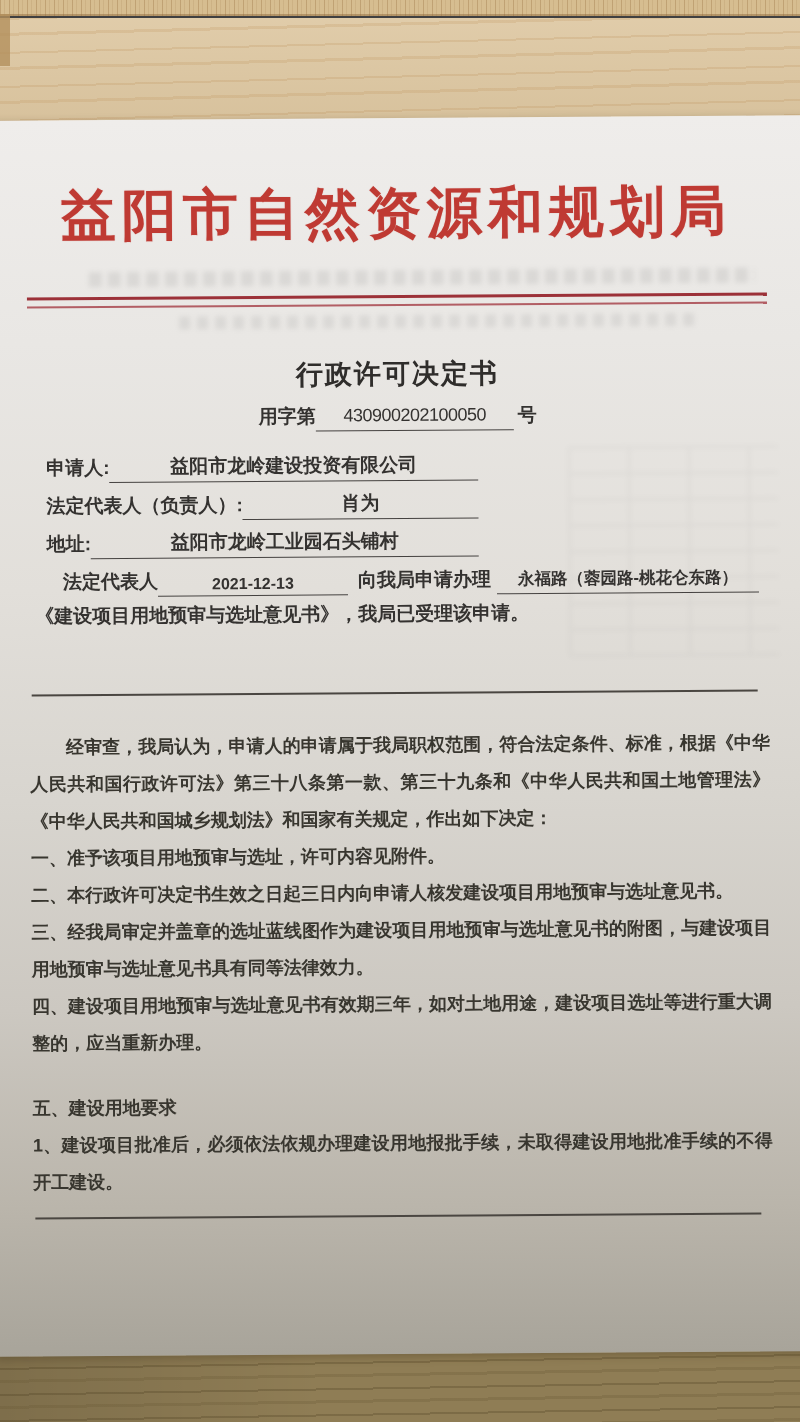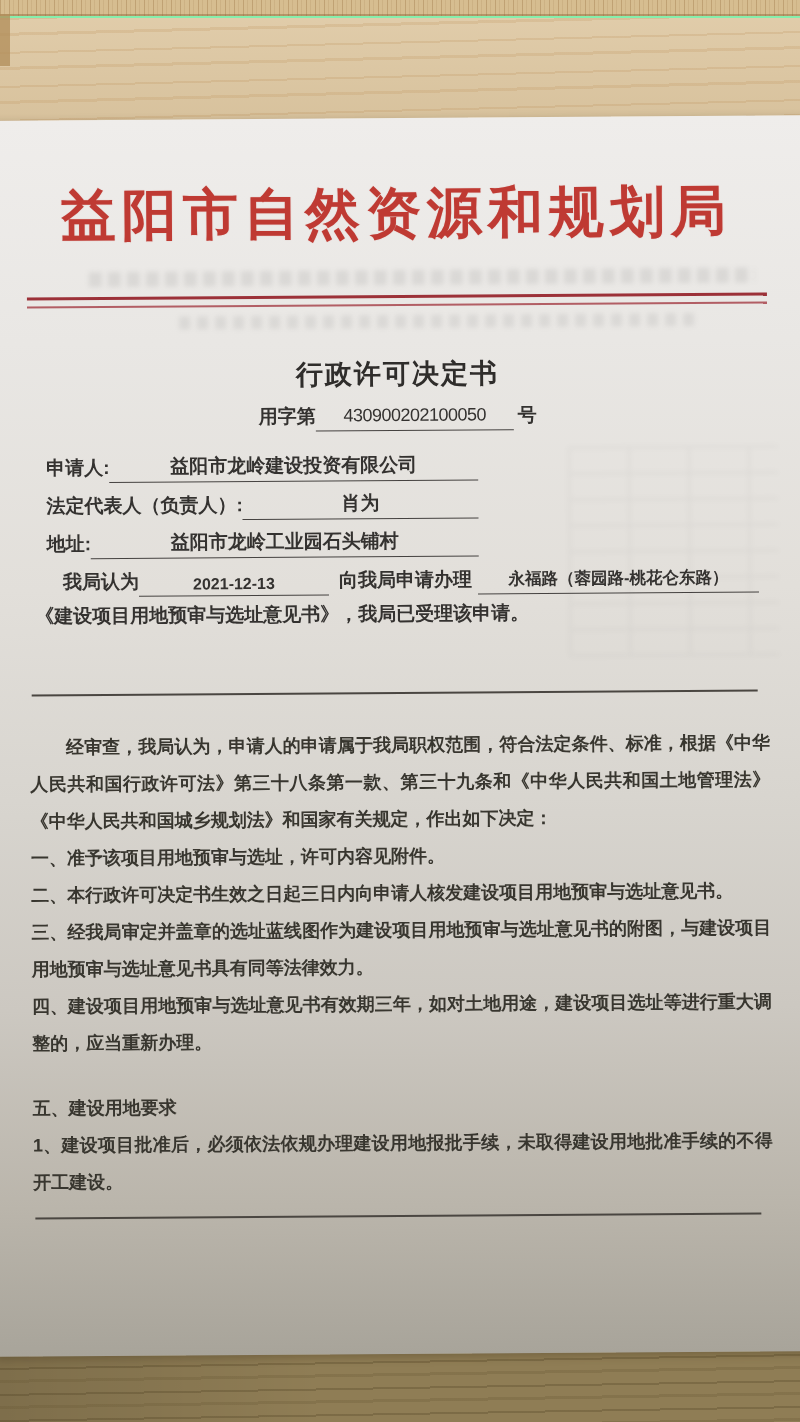--- a/index.html
+++ b/index.html
@@ -1,21 +1,21 @@
 <!DOCTYPE html>
 <html><head>
 <meta charset="utf-8">
 <style>
   * { margin:0; padding:0; box-sizing:border-box; }
   html,body { width:800px; }
   body { font-family:"Liberation Sans","DejaVu Sans",sans-serif; }
 
   .scene{
     position:relative; width:800px; height:1422px; overflow:hidden;
-    background:#86efac;
+    background:#404040;
   }
   
   .wood-strip{
     position:absolute; top:0; left:0; right:0; height:16px;
     background:#d6bd90;
     background-image:repeating-linear-gradient(90deg, rgba(151,111,62,.35) 0 1px, transparent 1px 4px, rgba(151,111,62,.15) 4px 5px, transparent 5px 9px);
     border-bottom:2px solid rgba(140,100,55,.45);
   }
   .wood-strip-corner{
     position:absolute; top:14px; left:0; width:10px; height:52px;
@@ -157,21 +157,21 @@
         <span class="field-label">法定代表人（负责人）:</span>
         <span class="field-line">肖为</span>
       </div>
       <div class="field-row">
         <span class="field-label">地址:</span>
         <span class="field-line">益阳市龙岭工业园石头铺村</span>
       </div>
     </div>
 
     <div class="app-row">
-      <span class="app-lead">我局认为</span>
+      <span class="app-lead">法定代表人</span>
       <span class="app-date-line">2021-12-13</span>
       <span class="app-middle">向我局申请办理</span>
       <span class="app-project-line">永福路（蓉园路-桃花仑东路）</span>
     </div>
     <div class="app-tail">《建设项目用地预审与选址意见书》，我局已受理该申请。</div>
 
     <div class="dark-rule rule-top"></div>
 
     <p class="bodytext intro">经审查，我局认为，申请人的申请属于我局职权范围，符合法定条件、标准，根据《中华人民共和国行政许可法》第三十八条第一款、第三十九条和《中华人民共和国土地管理法》《中华人民共和国城乡规划法》和国家有关规定，作出如下决定：</p>
 

